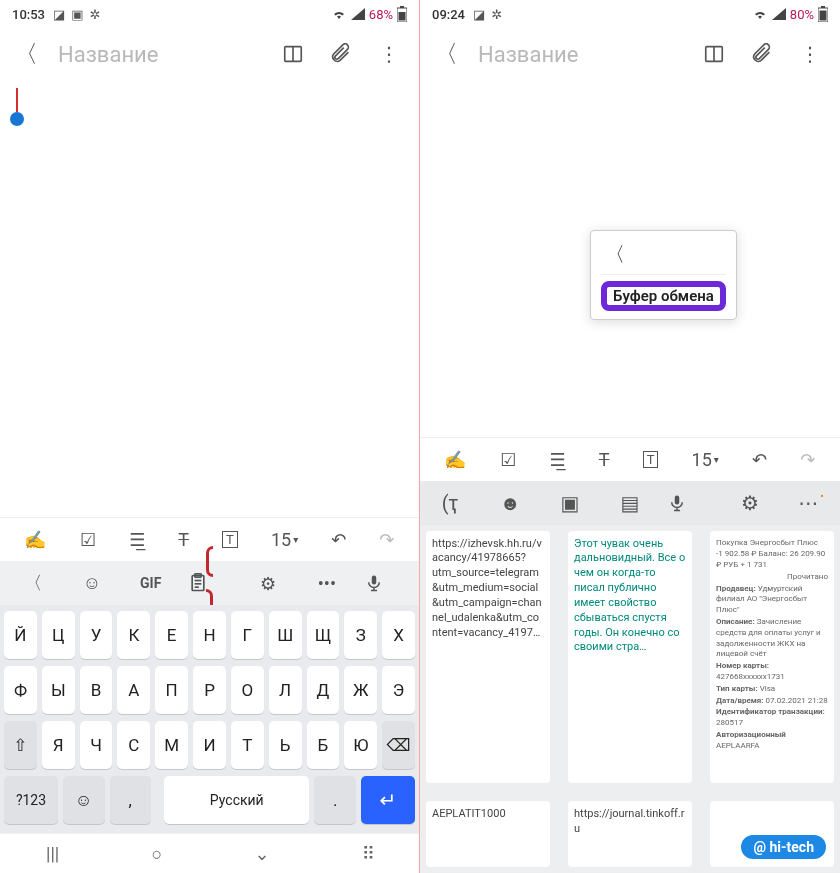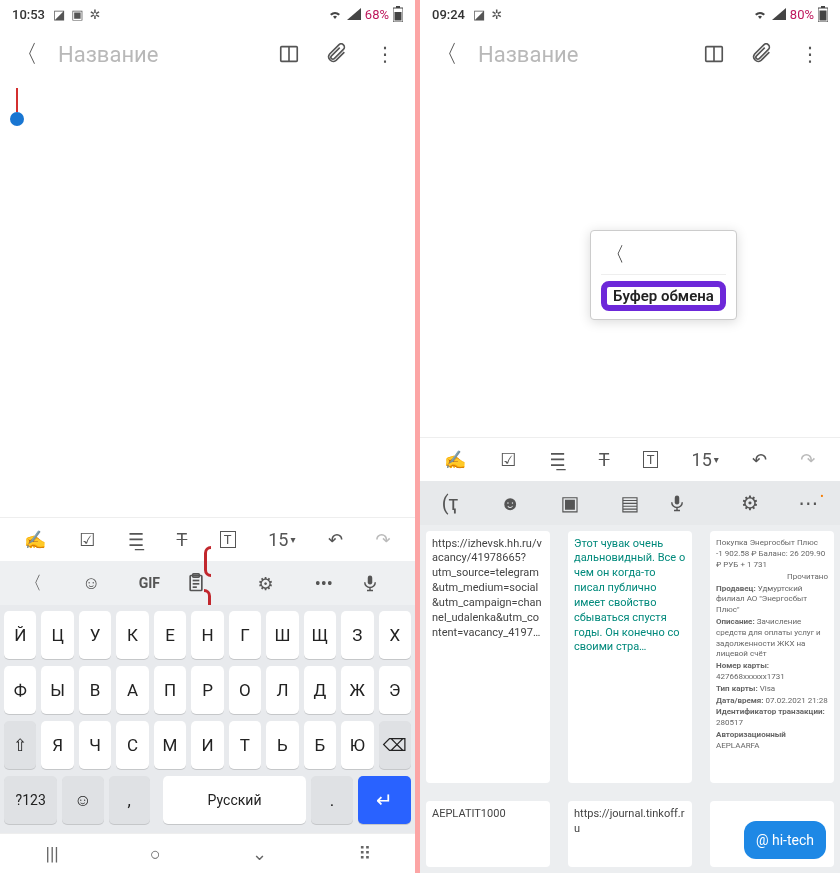--- a/index.html
+++ b/index.html
@@ -13,21 +13,21 @@
     position: relative;
   }
   .screen {
     width: 420px;
     height: 873px;
     display: flex;
     flex-direction: column;
     background: #fff;
     position: relative;
   }
-  .screen.left { border-right: 5px solid #fca5a5; }
+  .screen.left { border-right: 1px solid #fca5a5; }
   .statusbar {
     height: 28px;
     display: flex;
     align-items: center;
     padding: 0 12px;
     font-size: 13px;
     color: #333;
   }
   .statusbar .time { font-weight: 500; }
   .statusbar .icons-left { display:flex; gap:6px; margin-left:8px; font-size:13px; color:#555;}
@@ -181,22 +181,22 @@
   .clip-card.teal { color:#00897b; }
   .clip-card.receipt { font-size:9px; }
   .clip-card .green { color:#2e7d32; font-weight:700; font-size:10px; display:block; margin:2px 0;}
   .clip-card .tiny { font-size:8px; color:#666; display:block; margin:1px 0;}
   .watermark {
     position:absolute;
     right:14px; bottom:14px;
     background:#1e88e5;
     color:#fff;
     font-size:14px;
-    font-weight:400;
-    padding:11px 12px;
+    font-weight:700;
+    padding:4px 12px;
     border-radius:12px;
   }
   svg { display:block; }
 </style>
 </head>
 <body>
 
 <div class="screen left">
   <div class="statusbar">
     <span class="time">10:53</span>

